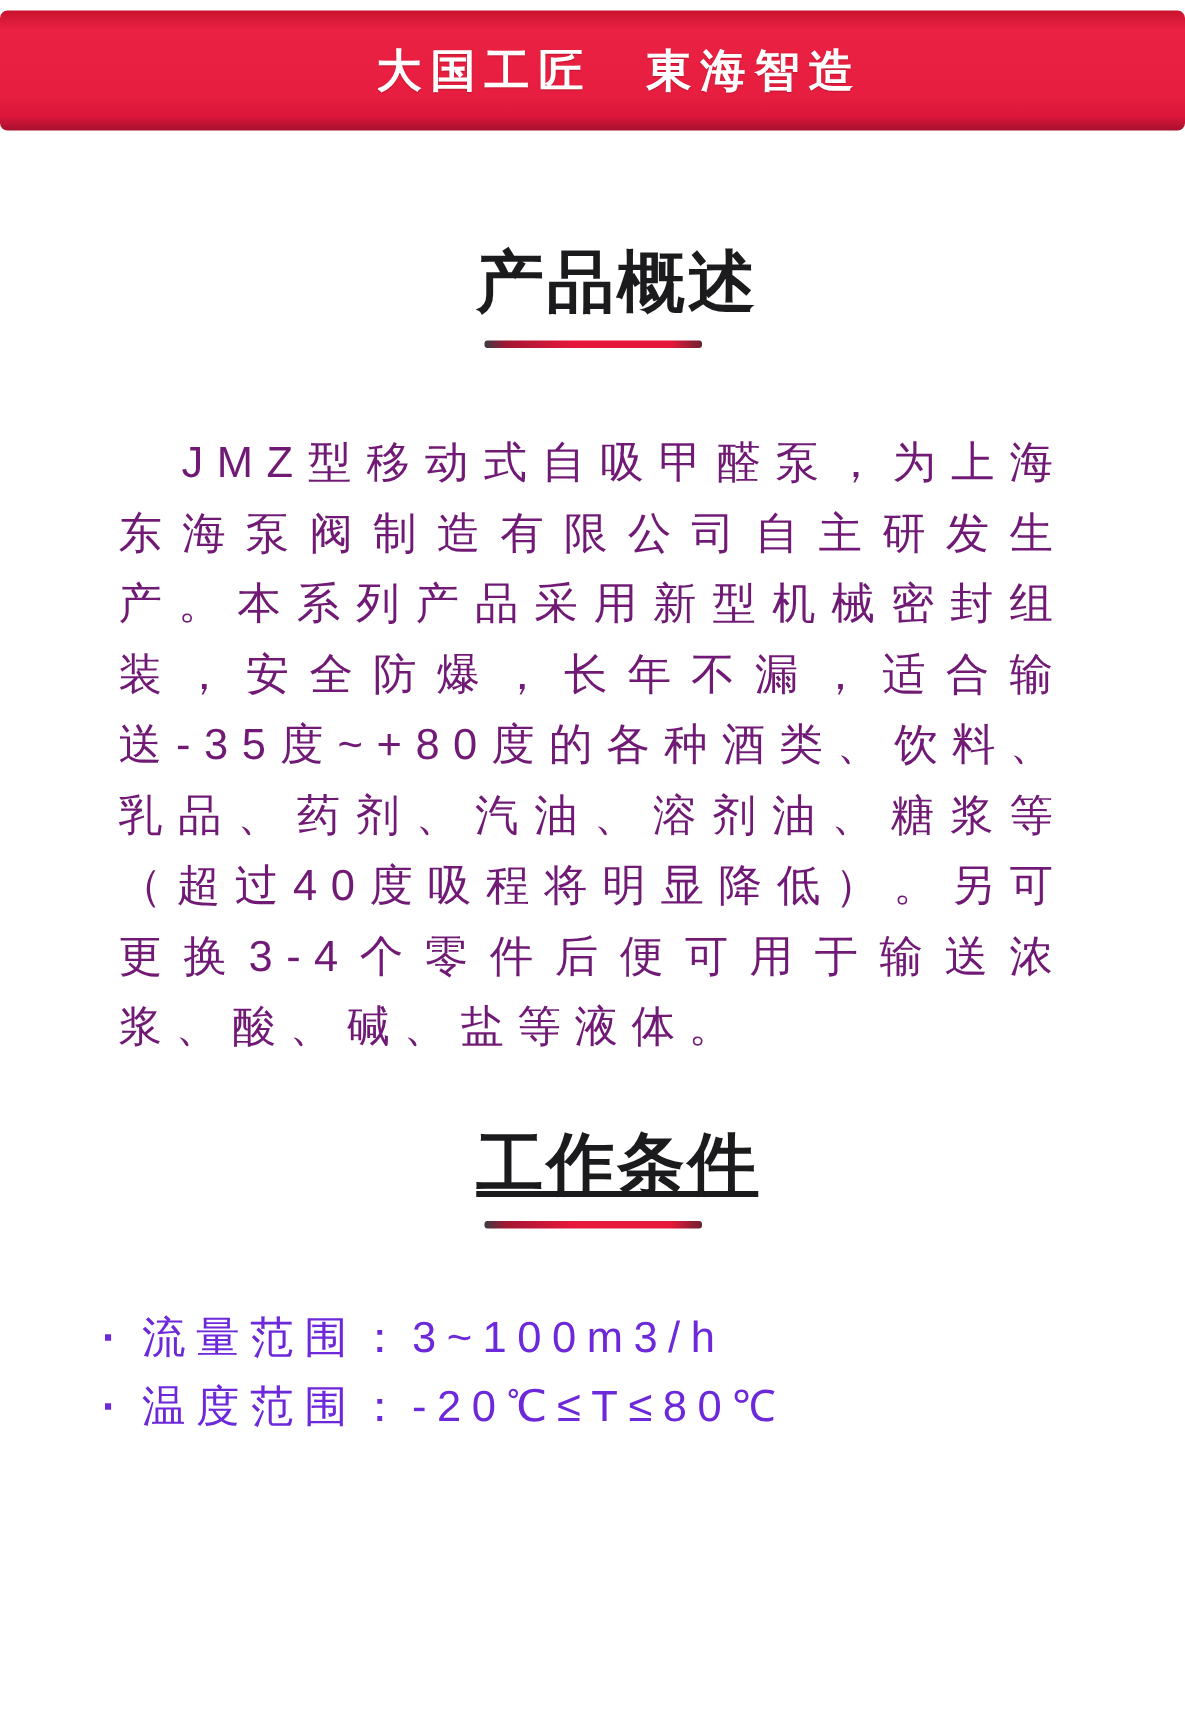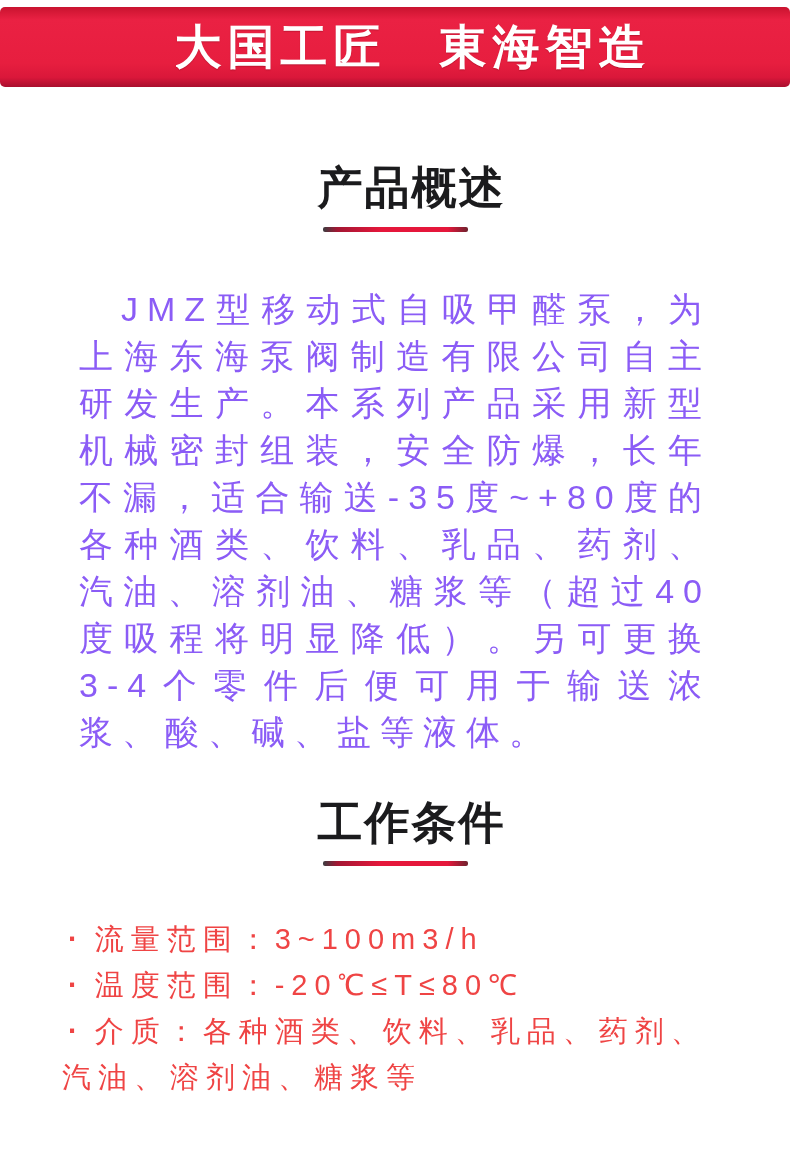--- a/index.html
+++ b/index.html
@@ -26,72 +26,73 @@
       #e71e3f 70%,
       #da173a 88%,
       #a90f2e 100%);
     border-radius: 5px;
     display: flex;
     align-items: center;
     justify-content: center;
   }
   .banner-title {
     color: #ffffff;
-    font-size: 47px;
+    font-size: 30px;
     font-weight: bold;
     letter-spacing: 6px;
     white-space: nowrap;
     text-shadow: 0 1px 1px rgba(120, 0, 20, 0.35);
     margin-left: 36px;
   }
   
   .section-title {
     margin-top: 76px;
     text-align: center;
     font-size: 45px;
     font-weight: 900;
     color: #1b1b1d;
     letter-spacing: 2px;
     line-height: 1.1;
     margin-left: 33px;
   }
   .section-title.second {
     margin-top: 42px;
+    text-decoration: underline;
   }
   .title-underline {
     width: 145px;
     height: 5px;
     margin: 14px auto 0 auto;
     border-radius: 2px;
     background: linear-gradient(90deg,
       #3c3c40 0%,
       #a31733 10%,
       #e5173b 40%,
       #e5173b 86%,
       #6e222e 100%);
   }
   
   .overview-paragraph {
     width: 632px;
     margin: 54px auto 0 auto;
-    font-size: 34px;
+    font-size: 29px;
     line-height: 47px;
     letter-spacing: 9px;
     text-align: justify;
     text-indent: 42px;
-    color: #8b5cf6;
+    color: #701a75;
   }
   
   .conditions-list {
     width: 676px;
     margin: 50px 0 0 62px;
     font-size: 29px;
     line-height: 46px;
     letter-spacing: 7px;
-    color: #ef4444;
+    color: #6d28d9;
   }
   .cond-item { text-align: left; }
   .cond-item .dot {
     display: inline-block;
     margin: 0 10px 0 6px;
     font-weight: bold;
   }
 </style>
 </head>
 <body>
@@ -110,18 +111,15 @@
   <div class="section-title second">工作条件</div>
   <div class="title-underline"></div>
 
   <div class="conditions-list">
     <div class="cond-item">
       <span class="dot">·</span><span>流量范围：3~100m3/h</span>
     </div>
     <div class="cond-item">
       <span class="dot">·</span><span>温度范围：-20℃≤T≤80℃</span>
     </div>
-    <div class="cond-item">
-      <span class="dot">·</span><span>介质：各种酒类、饮料、乳品、药剂、汽油、溶剂油、糖浆等</span>
-    </div>
   </div>
 
 </div>
 
 </body></html>

